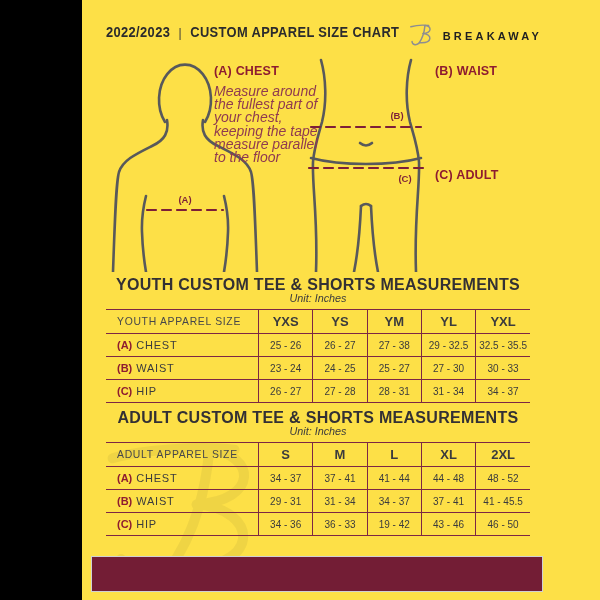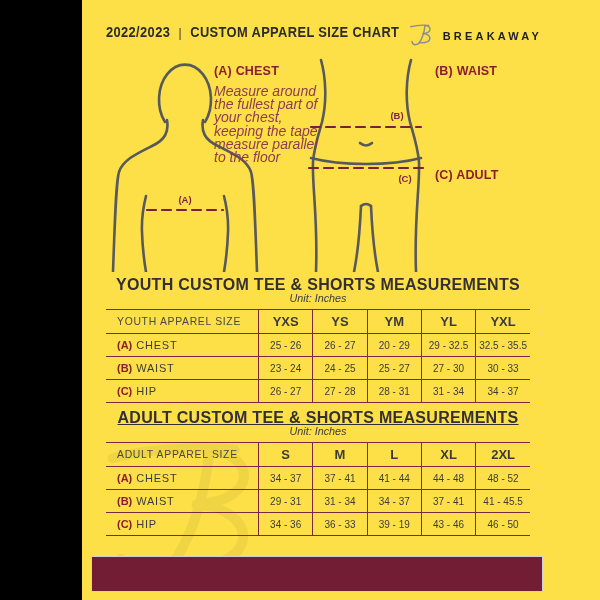--- a/index.html
+++ b/index.html
@@ -139,21 +139,21 @@
           <th>YM</th>
           <th>YL</th>
           <th>YXL</th>
         </tr>
       </thead>
       <tbody>
         <tr>
           <td class="label-col"><span class="prefix">(A)</span> <span>CHEST</span></td>
           <td>25 - 26</td>
           <td>26 - 27</td>
-          <td>20 - 29</td>
+          <td>27 - 38</td>
           <td>29 - 32.5</td>
           <td>32.5 - 35.5</td>
         </tr>
         <tr>
           <td class="label-col"><span class="prefix">(B)</span> <span>WAIST</span></td>
           <td>23 - 24</td>
           <td>24 - 25</td>
           <td>25 - 27</td>
           <td>27 - 30</td>
           <td>30 - 33</td>
@@ -162,21 +162,21 @@
           <td class="label-col"><span class="prefix">(C)</span> <span>HIP</span></td>
           <td>26 - 27</td>
           <td>27 - 28</td>
           <td>28 - 31</td>
           <td>31 - 34</td>
           <td>34 - 37</td>
         </tr>
       </tbody>
     </table>
 
-    <div class="section-title" style="top:409px;text-decoration:underline;">ADULT CUSTOM TEE &amp; SHORTS MEASUREMENTS</div>
+    <div class="section-title" style="top:409px;">ADULT CUSTOM TEE &amp; SHORTS MEASUREMENTS</div>
     <div class="unit-label" style="top:425px;">Unit: Inches</div>
     <table class="size-table" style="top:442px;">
       <thead>
         <tr>
           <th class="label-col">ADULT APPAREL SIZE</th>
           <th>S</th>
           <th>M</th>
           <th>L</th>
           <th>XL</th>
           <th>2XL</th>
@@ -196,21 +196,21 @@
           <td>29 - 31</td>
           <td>31 - 34</td>
           <td>34 - 37</td>
           <td>37 - 41</td>
           <td>41 - 45.5</td>
         </tr>
         <tr>
           <td class="label-col"><span class="prefix">(C)</span> <span>HIP</span></td>
           <td>34 - 36</td>
           <td>36 - 33</td>
-          <td>39 - 19</td>
+          <td>19 - 42</td>
           <td>43 - 46</td>
           <td>46 - 50</td>
         </tr>
       </tbody>
     </table>
 
     <div class="footer-bar"></div>
 
   </div>
 </div>

